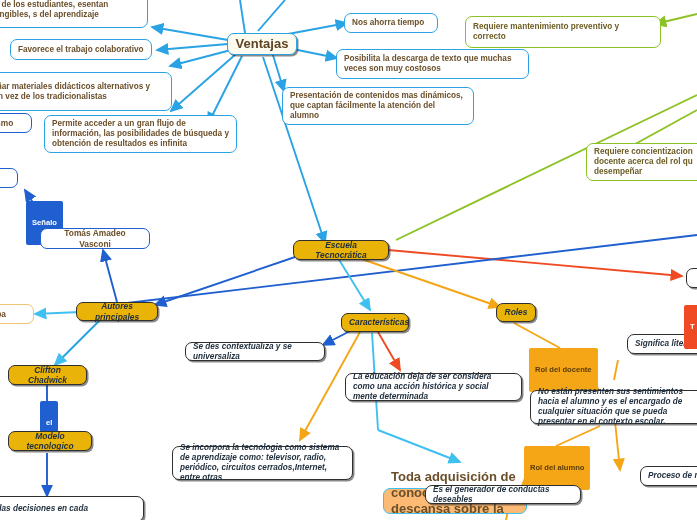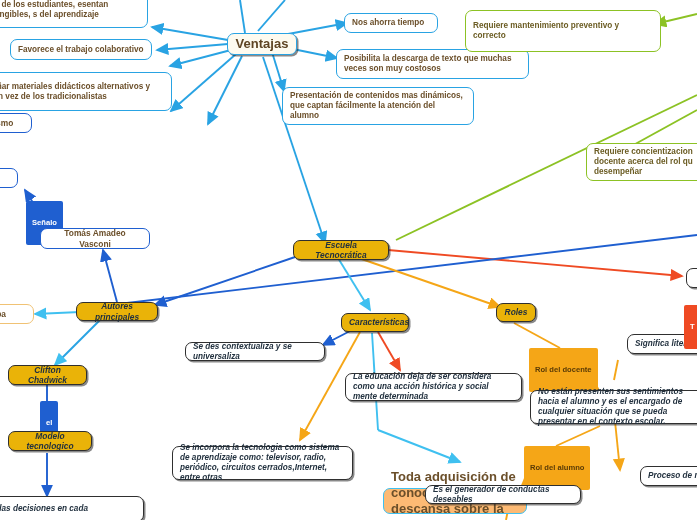--- a/index.html
+++ b/index.html
@@ -112,20 +112,23 @@
   </div>
 
   <div class="node n-blue" style="left:-60px;top:72px;width:232px;height:39px;">
     <span>Permite diseñar materiales didácticos alternativos y novedosos en vez de los tradicionalistas</span>
   </div>
 
   <div class="node n-royal" style="left:-32px;top:113px;width:64px;height:20px;">
     <span>icismo</span>
   </div>
 
+  <div class="node n-blue" style="left:44px;top:115px;width:193px;height:38px;">
+    <span>Permite acceder a un gran flujo de información, las posibilidades de búsqueda y obtención de resultados es infinita</span>
+  </div>
 
   <div class="node n-royal" style="left:-36px;top:168px;width:54px;height:20px;">
     <span>icas</span>
   </div>
 
   <div class="node n-blue-ctr shadowed" style="left:227px;top:33px;width:70px;height:22px;">
     <span>Ventajas</span>
   </div>
 
   <div class="node n-blue" style="left:344px;top:13px;width:94px;height:20px;">
@@ -133,21 +136,21 @@
   </div>
 
   <div class="node n-blue" style="left:336px;top:49px;width:193px;height:30px;">
     <span>Posibilita la descarga de texto que muchas veces son muy costosos</span>
   </div>
 
   <div class="node n-blue" style="left:282px;top:87px;width:192px;height:38px;">
     <span>Presentación de contenidos mas dinámicos, que captan fácilmente la atención del alumno</span>
   </div>
 
-  <div class="node n-green" style="left:465px;top:10px;width:196px;height:42px;">
+  <div class="node n-green" style="left:465px;top:16px;width:196px;height:32px;">
     <span>Requiere mantenimiento preventivo y correcto</span>
   </div>
 
   <div class="node n-green" style="left:586px;top:143px;width:132px;height:38px;">
     <span>Requiere concientizacion docente acerca del rol qu desempeñar</span>
   </div>
 
   <div class="node n-dark-ctr shadowed" style="left:293px;top:240px;width:96px;height:20px;">
     <span>Escuela Tecnocrática</span>
   </div>

